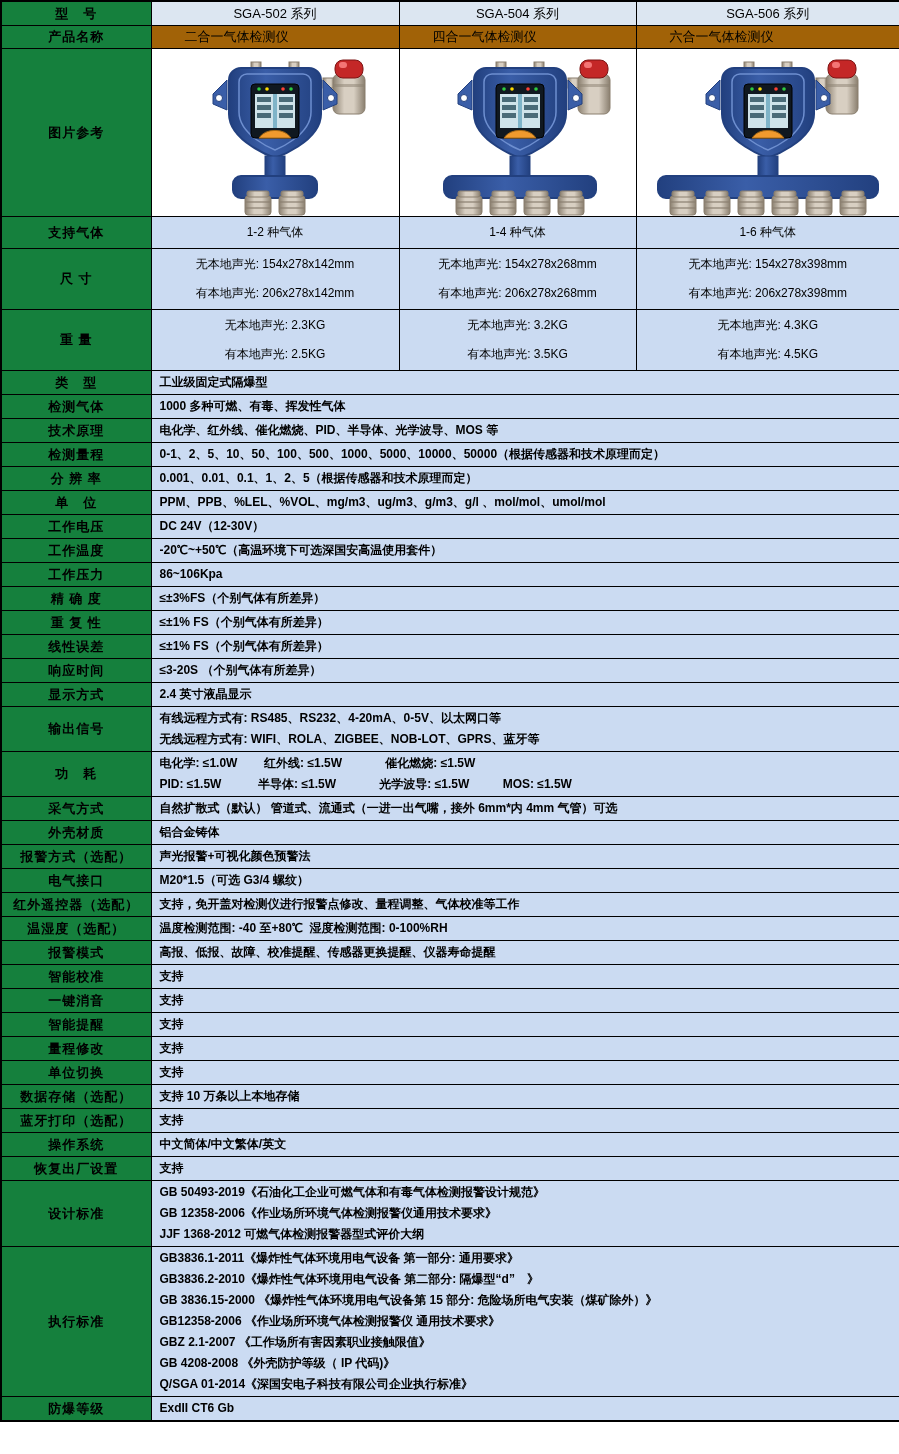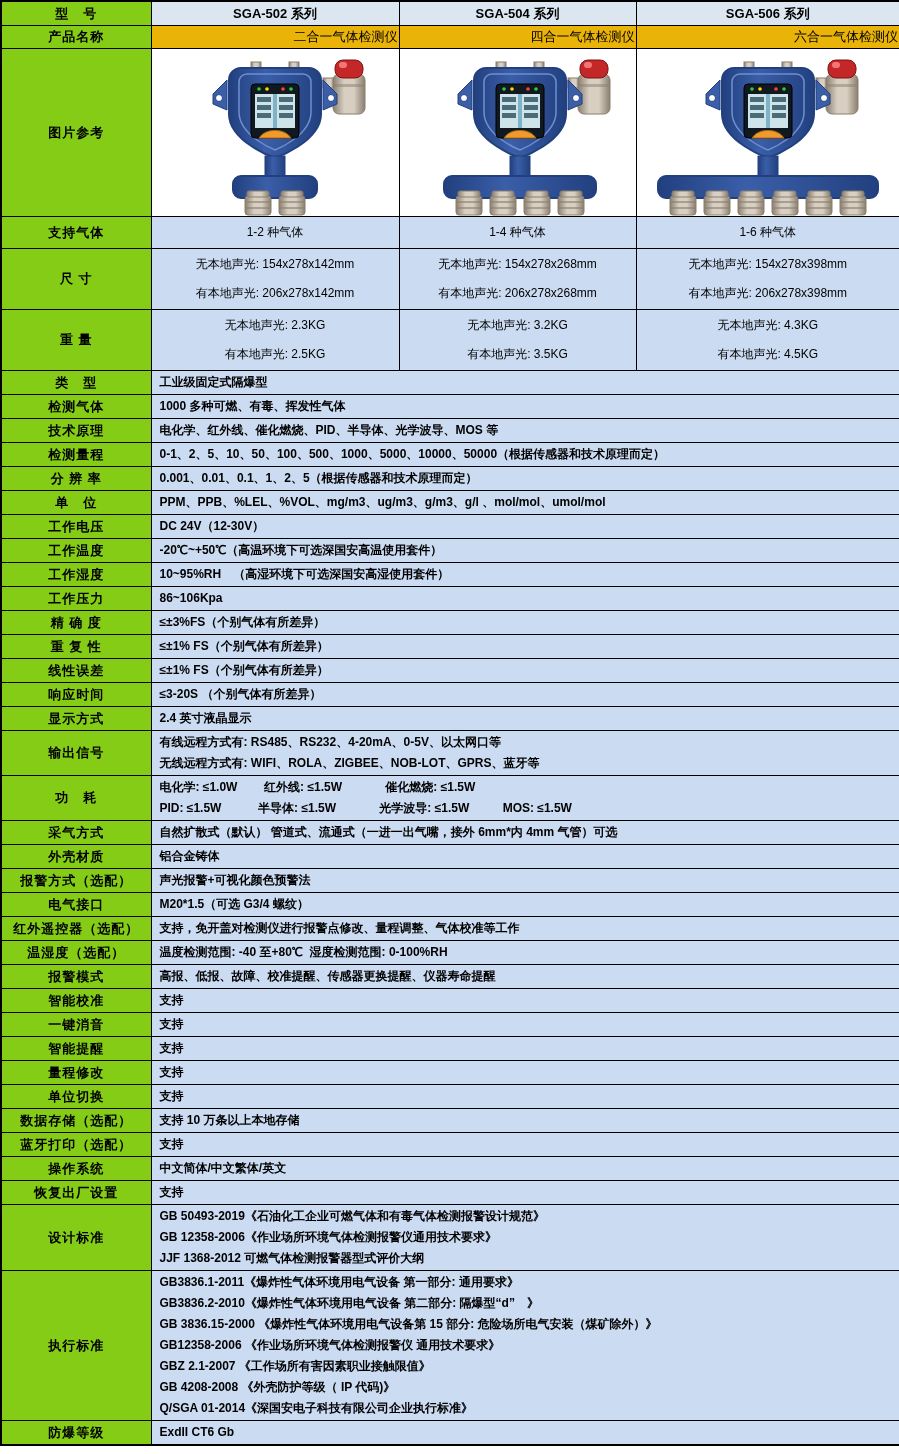--- a/index.html
+++ b/index.html
@@ -4,28 +4,28 @@
 <style>
   html,body{margin:0;padding:0;background:#ffffff;}
   body{width:899px;font-family:"Liberation Sans", sans-serif;color:#000;}
   table{width:899px;border-collapse:collapse;table-layout:fixed;border:2px solid #000;}
   td{border:1px solid #000;vertical-align:middle;overflow:hidden;}
   col.c-label{width:150px;}
   col.c1{width:248px;}
   col.c2{width:237px;}
   col.c3{width:264px;}
   .label-cell{
-    background:#84cc16;text-align:center;font-weight:bold;
+    background:#15803d;text-align:center;font-weight:bold;
     font-size:13px;letter-spacing:1px;padding:2px 3px;
   }
   .head-val{
-    background:#dce6f1;text-align:center;font-weight:bold;font-size:13px;height:21px;
+    background:#dce6f1;text-align:center;font-weight:normal;font-size:13px;height:21px;
   }
   .sub-val{
-    background:#eab308;text-align:right;font-size:13px;height:20px;padding-left:33px;
+    background:#a16207;text-align:left;font-size:13px;height:20px;padding-left:33px;
   }
   .img-cell{background:#ffffff;text-align:center;height:167px;padding:0;}
   .val-cell{background:#cbdbf2;font-size:12px;}
   .val-cell.center{text-align:center;}
   .val-cell.left{text-align:left;padding-left:8px;font-weight:bold;}
   .line{line-height:21px;min-height:21px;white-space:pre-wrap;}
   .val-cell.center .line{padding:4px 4px;border-radius:10px;}
   svg{display:block;margin:0 auto;}
 </style>
 </head>
@@ -360,26 +360,20 @@
           <div class="line">DC 24V（12-30V）</div>
         </td>
       </tr>
       <tr>
         <td class="label-cell">工作温度</td>
         <td class="val-cell left" colspan="3">
           <div class="line">-20℃~+50℃（高温环境下可选深国安高温使用套件）</div>
         </td>
       </tr>
       <tr>
-        <td class="label-cell">工作湿度</td>
-        <td class="val-cell left" colspan="3">
-          <div class="line">10~95%RH　（高湿环境下可选深国安高湿使用套件）</div>
-        </td>
-      </tr>
-      <tr>
         <td class="label-cell">工作压力</td>
         <td class="val-cell left" colspan="3">
           <div class="line">86~106Kpa</div>
         </td>
       </tr>
       <tr>
         <td class="label-cell">精 确 度</td>
         <td class="val-cell left" colspan="3">
           <div class="line">≤±3%FS（个别气体有所差异）</div>
         </td>

